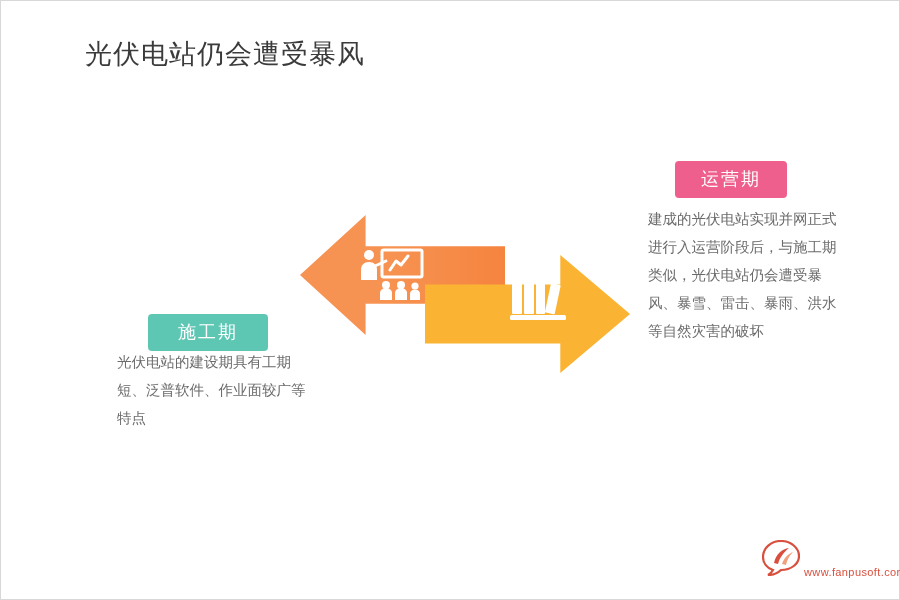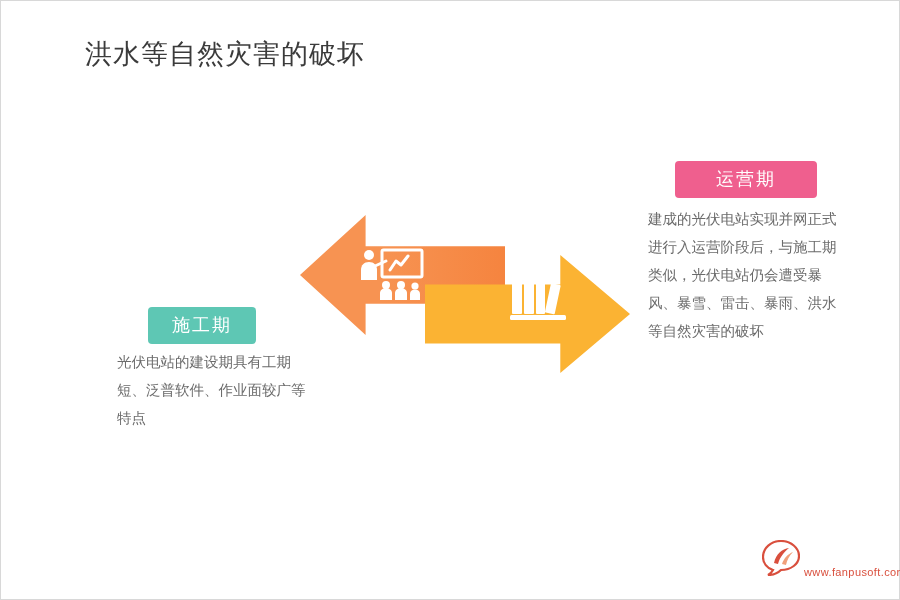--- a/index.html
+++ b/index.html
@@ -75,29 +75,29 @@
     color: #ffffff;
     font-size: 18px;
     text-align: center;
     line-height: 1;
     padding: 9px 0 10px 0;
     white-space: nowrap;
     letter-spacing: 2px;
   }
   .badge-construction {
     left: 148px;
-    top: 307px;
-    width: 108px;
+    top: 314px;
+    width: 120px;
     background: #5ec7b4;
     border-radius: 4px;
   }
   .badge-operation {
     left: 675px;
     top: 161px;
-    width: 142px;
+    width: 112px;
     background: #ef5f8e;
     border-radius: 4px;
   }
 
   .desc {
     position: absolute;
     font-size: 14.5px;
     color: #6b6b6b;
     line-height: 28px;
   }
@@ -146,21 +146,21 @@
     color: #d94f3d;
     letter-spacing: 0.4px;
     white-space: nowrap;
   }
 </style>
 </head>
 <body>
 
 <div class="frame"></div>
 
-<div class="page-title">洪水等自然灾害的破坏</div>
+<div class="page-title">光伏电站仍会遭受暴风</div>
 
 <div class="arrow-left"></div>
 
 <div class="arrow-right"></div>
 
 <svg class="icon-presenter" viewBox="0 0 68 52">
   <rect x="26" y="2" width="40" height="27" rx="1.5" fill="none" stroke="#ffffff" stroke-width="3"></rect>
   <path d="M34 22 L40 13 L45 17 L52 8" fill="none" stroke="#ffffff" stroke-width="3" stroke-linecap="round" stroke-linejoin="round"></path>
   <circle cx="13" cy="7" r="5" fill="#ffffff"></circle>
   <path d="M13 14 c-5 0 -8 3 -8 8 v10 h16 v-10 c0 -5 -3 -8 -8 -8 z" fill="#ffffff"></path>

